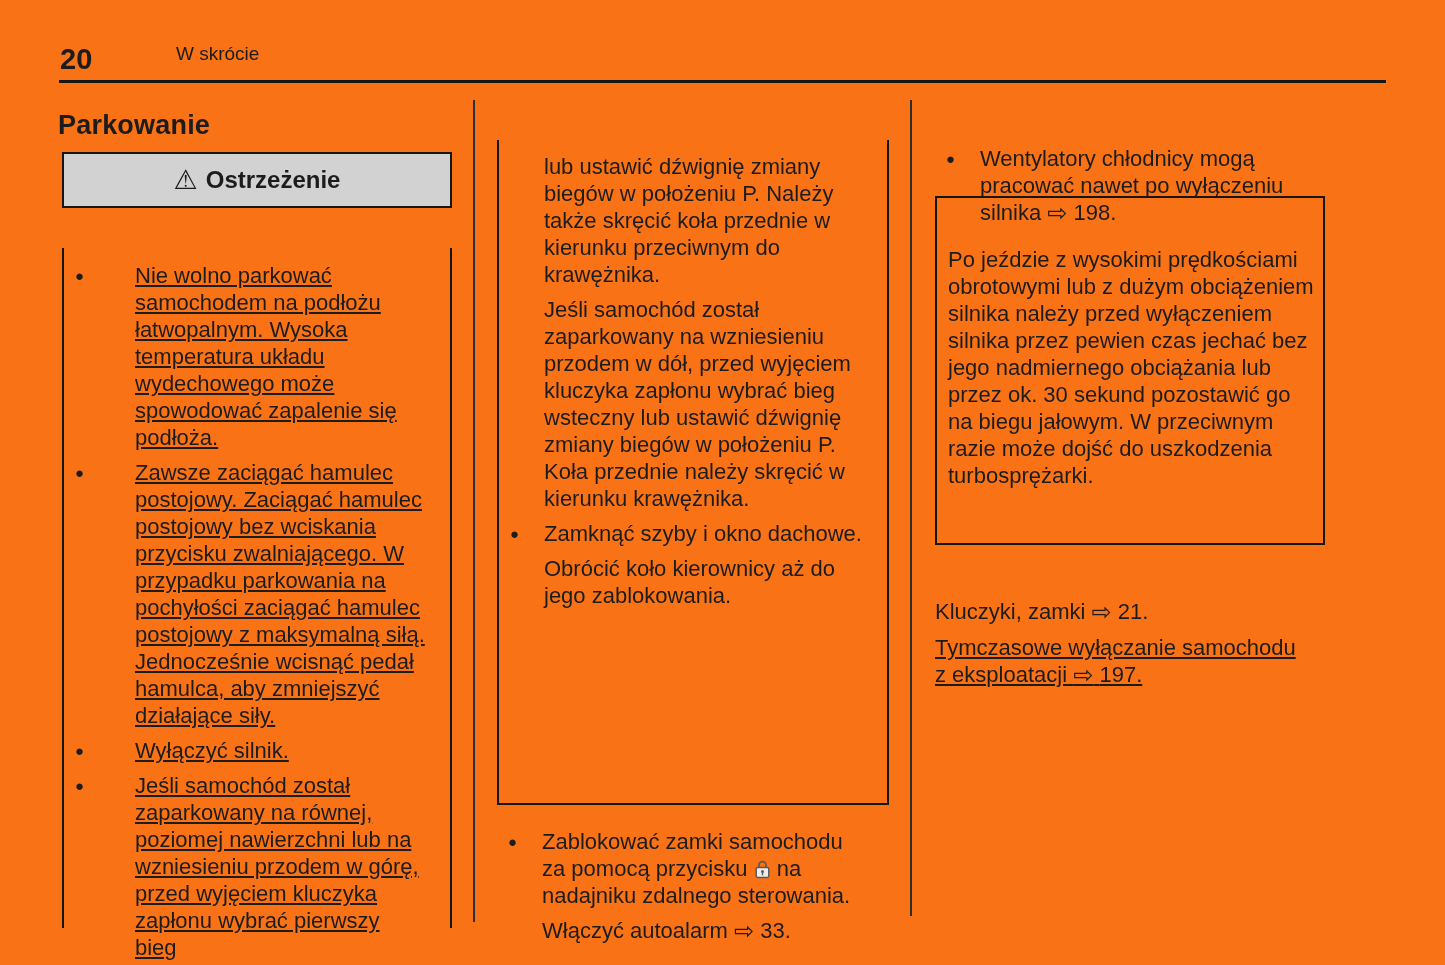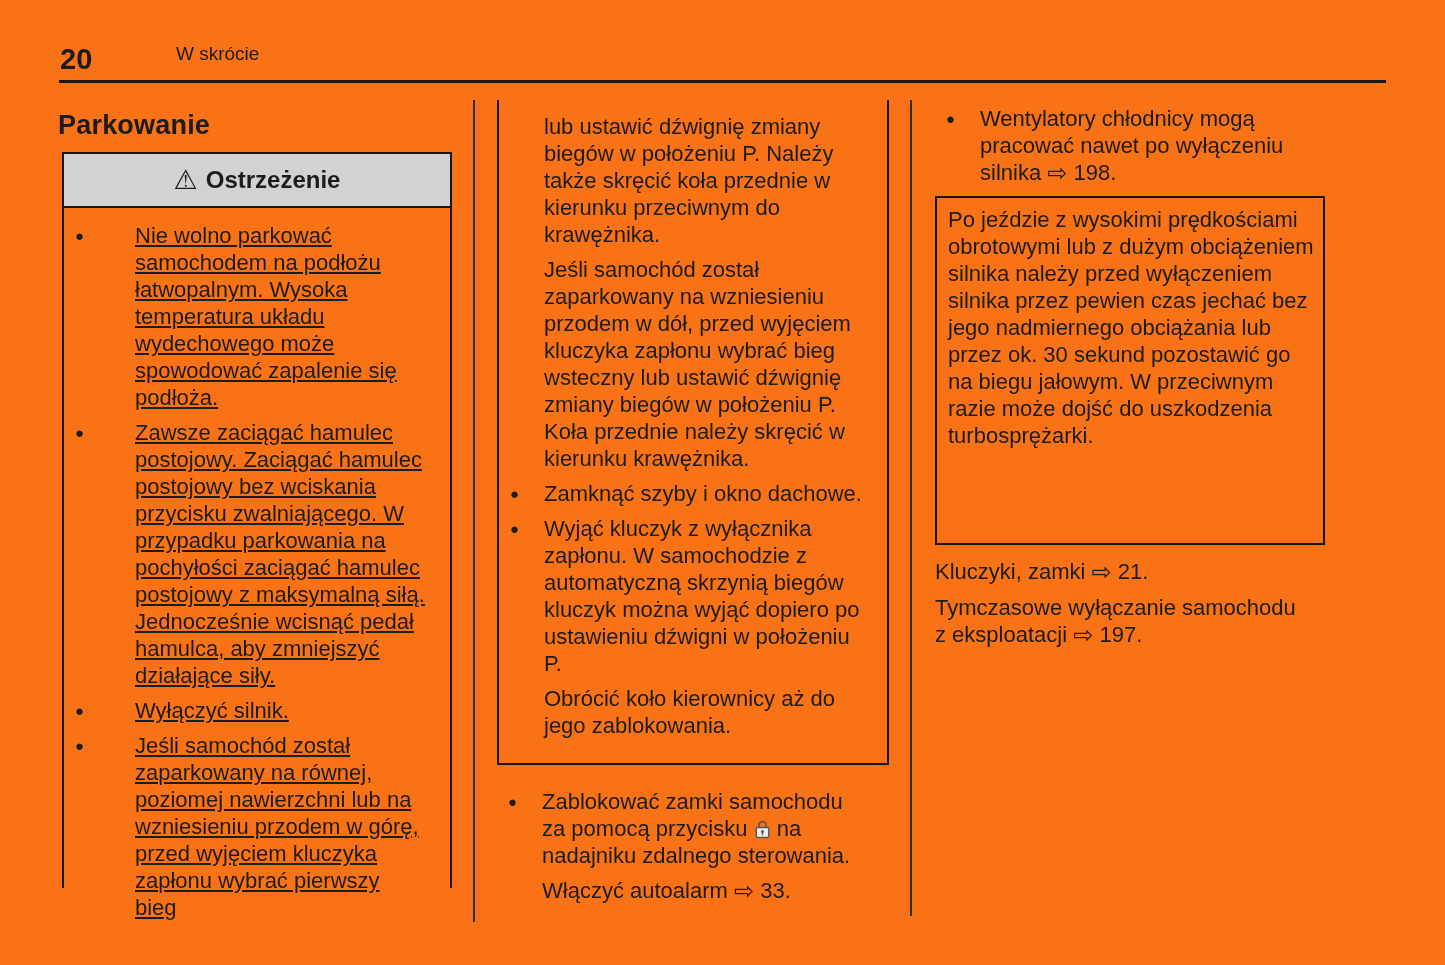--- a/index.html
+++ b/index.html
@@ -2,21 +2,21 @@
 <html><head>
 <meta charset="utf-8">
 <style>
   html,body { margin:0; padding:0; background:#fff; }
   .page {
     position:relative; width:1445px; height:965px; background:#f97316;
     font-family:"Liberation Sans","DejaVu Sans",sans-serif; color:#1c1c1c;
     overflow:hidden;
   }
   .abs { position:absolute; }
-  .t { font-size:22px; line-height:27px; }
+  .t { font-size:22px; line-height:27px;margin-top:40px; }
 
   
   .pgnum   { left:60px;  top:43px; font-size:29px; font-weight:bold; }
   .chapter { left:176px; top:43px; font-size:19px; font-weight:normal; }
   .rule    { left:59px;  top:80px; width:1327px; height:3px; background:#161616; }
   .title   { left:58px;  top:110px; font-size:27px; font-weight:bold; letter-spacing:0.2px; }
 
   
   .sep { width:2px; background:#2e2e2e; }
   .sep1 { left:473px; top:100px; height:822px; }
@@ -51,21 +51,21 @@
 
   .after2 { left:497px; top:788px; width:396px; padding-right:23px; box-sizing:border-box; }
 
   .col3top { left:935px; top:105px; width:398px; }
 
   .cautbox { left:935px; top:196px; width:390px; height:349px; box-sizing:border-box; border:2px solid #161616; }
   .cautbox .box-head { height:55px; border-bottom:2px solid #161616; background:#ffffff; }
   .cautbox .box-body { padding:8px 4px 0 11px; }
 
   .link1 { left:935px; top:558px; width:380px; }
-  .link2 { left:935px; top:594px; width:368px; }
+  .link2 { left:935px; top:594px; width:368px;text-decoration:underline; }
 
   
   .glyph { font-family:"DejaVu Sans",sans-serif; }
   .warn-glyph  { font-size:27px; font-weight:normal; margin-right:8px; position:relative; top:-1px; }
   .arrow-glyph { font-size:24px; line-height:1; position:relative; top:1px; }
   .lock-wrap svg { vertical-align:-3px; }
 </style>
 </head>
 <body>
 
@@ -92,21 +92,20 @@
         <li>Wyłączyć silnik.</li>
         <li>Jeśli samochód został zaparkowany na równej, poziomej nawierzchni lub na wzniesieniu przodem w górę, przed wyjęciem kluczyka zapłonu wybrać pierwszy bieg</li>
       </ul>
     </div>
   </section>
 
   <section class="abs contbox t">
     <div class="para indent">lub ustawić dźwignię zmiany biegów w położeniu P. Należy także skręcić koła przednie w kierunku przeciwnym do krawężnika.</div>
     <div class="para indent">Jeśli samochód został zaparkowany na wzniesieniu przodem w dół, przed wyjęciem kluczyka zapłonu wybrać bieg wsteczny lub ustawić dźwignię zmiany biegów w położeniu P. Koła przednie należy skręcić w kierunku krawężnika.</div>
     <div class="para bullet">Zamknąć szyby i okno dachowe.</div>
-    <div class="para bullet">Wyjąć kluczyk z wyłącznika zapłonu. W samochodzie z automatyczną skrzynią biegów kluczyk można wyjąć dopiero po ustawieniu dźwigni w położeniu P.</div>
     <div class="para indent">Obrócić koło kierownicy aż do jego zablokowania.</div>
   </section>
 
   <div class="abs after2 t">
     <div class="para bullet">
       <span>Zablokować zamki samochodu za pomocą przycisku</span>
       <span class="lock-wrap"><svg width="17" height="20" viewBox="0 0 17 20" aria-hidden="true">
             <path d="M5 9 V6.2 a3.5 3.5 0 0 1 7 0 V9" fill="none" stroke="#5a5a5a" stroke-width="1.7"></path>
             <rect x="2.2" y="8.6" width="12.6" height="9.8" rx="1.4" fill="#ededed" stroke="#5a5a5a" stroke-width="1.5"></rect>
             <circle cx="8.5" cy="12.4" r="1.5" fill="#5a5a5a"></circle>

